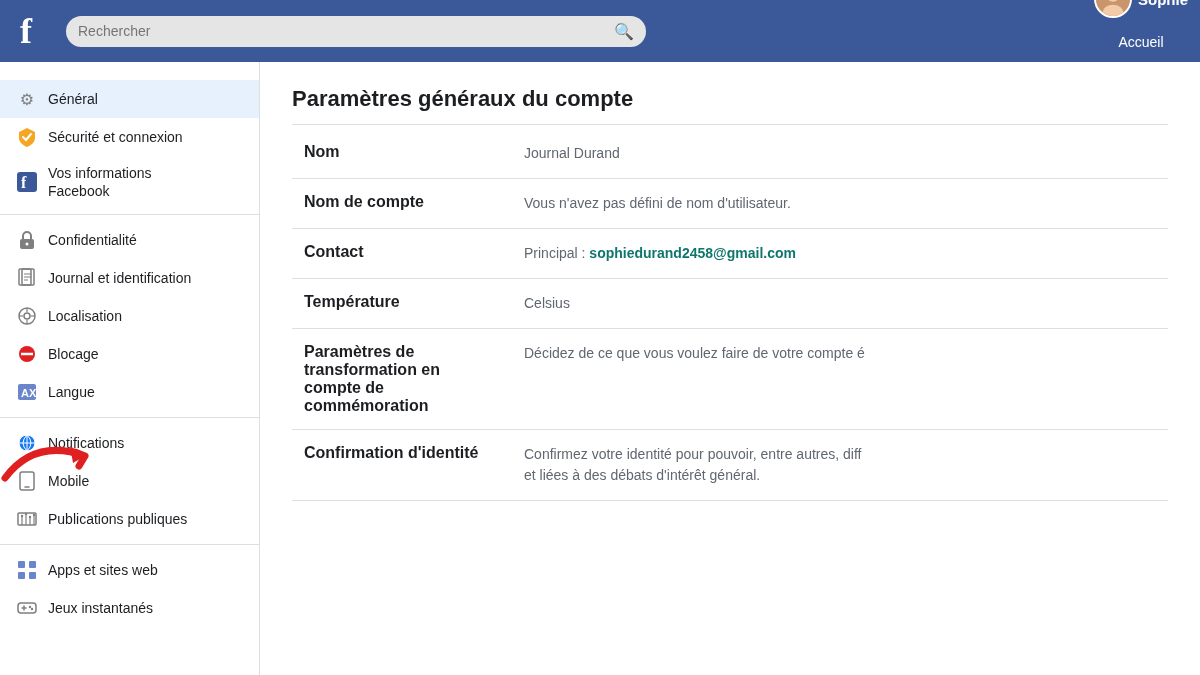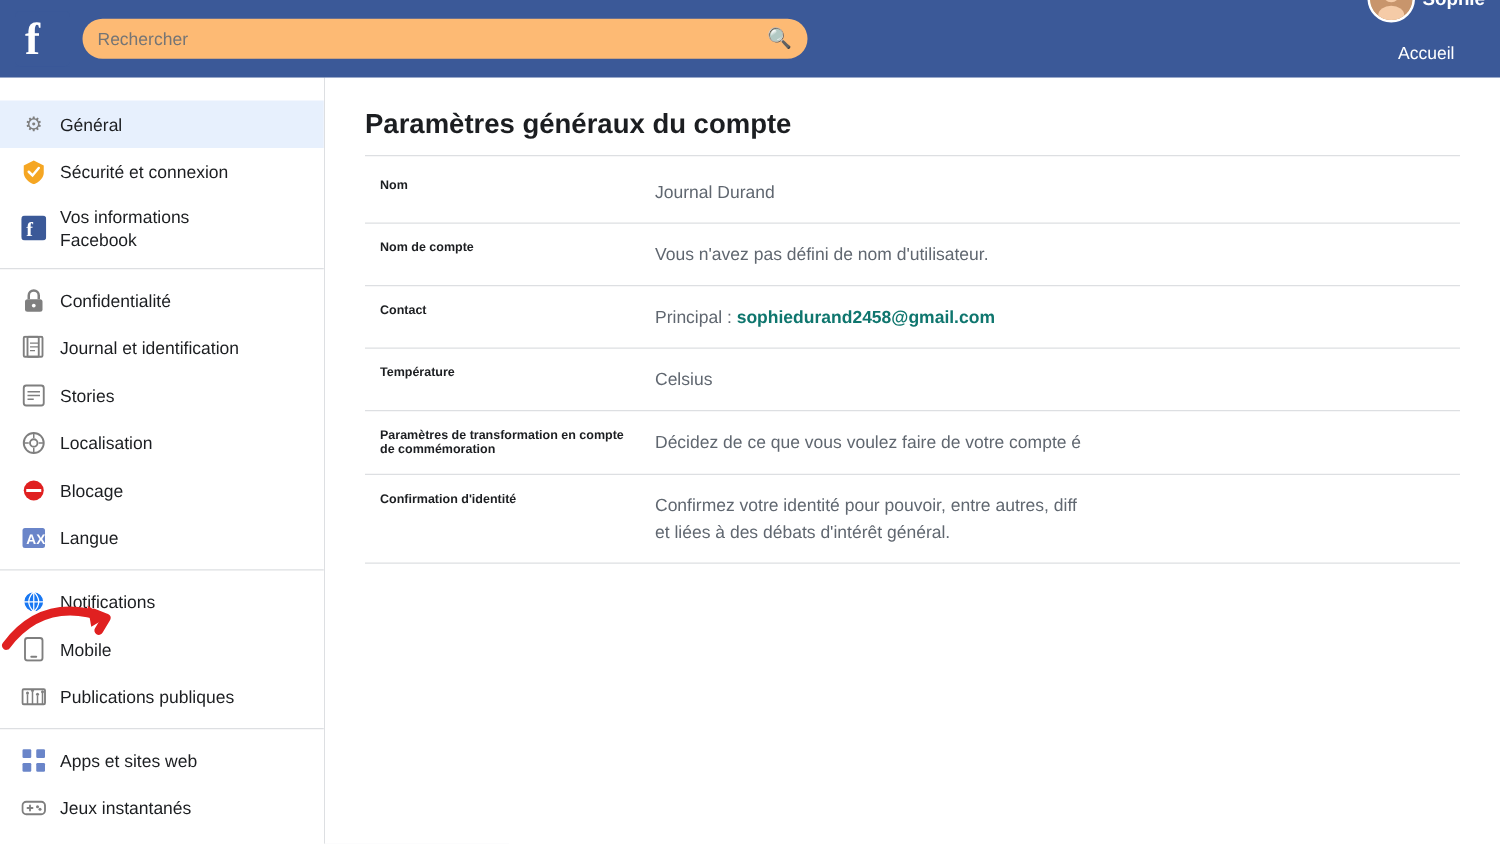--- a/index.html
+++ b/index.html
@@ -23,21 +23,21 @@
       display: flex;
       align-items: center;
       justify-content: center;
       flex-shrink: 0;
     }
     .fb-logo svg { width: 44px; height: 44px; }
 
     .search-bar {
       display: flex;
       align-items: center;
-      background: #fdba74;
+      background: #e5e5e5;
       border-radius: 20px;
       padding: 6px 12px;
       width: 580px;
       gap: 8px;
     }
     .search-bar input {
       border: none;
       outline: none;
       font-size: 14px;
       color: #1c1e21;
@@ -171,21 +171,21 @@
     .settings-row {
       border-bottom: 1px solid #dddfe2;
     }
     .settings-row td {
       padding: 14px 12px;
       vertical-align: top;
     }
     .settings-row td:first-child {
       width: 220px;
       font-weight: 700;
-      font-size: 10px;
+      font-size: 16px;
       color: #1c1e21;
     }
     .settings-row td:last-child {
       color: #606770;
       font-size: 14px;
       line-height: 1.5;
     }
     .settings-row td:last-child strong {
       color: #0f766e;
       font-weight: 600;
@@ -269,31 +269,20 @@
             <rect x="2" y="1" width="12" height="16" rx="1" fill="none" stroke="#7f7f7f" stroke-width="1.5"></rect>
             <rect x="5" y="1" width="12" height="16" rx="1" fill="none" stroke="#7f7f7f" stroke-width="1.5"></rect>
             <line x1="7" y1="6" x2="14" y2="6" stroke="#7f7f7f" stroke-width="1"></line>
             <line x1="7" y1="9" x2="14" y2="9" stroke="#7f7f7f" stroke-width="1"></line>
             <line x1="7" y1="12" x2="11" y2="12" stroke="#7f7f7f" stroke-width="1"></line>
           </svg>
         </span>
         <span class="item-label">Journal et identification</span>
       </div>
       <div class="sidebar-item">
-        <span class="item-icon icon-stories">
-          <svg width="20" height="20" viewBox="0 0 20 20">
-            <rect x="2" y="2" width="16" height="16" rx="2" fill="none" stroke="#7f7f7f" stroke-width="1.5"></rect>
-            <line x1="5" y1="7" x2="15" y2="7" stroke="#7f7f7f" stroke-width="1.2"></line>
-            <line x1="5" y1="10" x2="15" y2="10" stroke="#7f7f7f" stroke-width="1.2"></line>
-            <line x1="5" y1="13" x2="10" y2="13" stroke="#7f7f7f" stroke-width="1.2"></line>
-          </svg>
-        </span>
-        <span class="item-label">Stories</span>
-      </div>
-      <div class="sidebar-item">
         <span class="item-icon icon-location">
           <svg width="20" height="20" viewBox="0 0 20 20">
             <circle cx="10" cy="10" r="8" fill="none" stroke="#7f7f7f" stroke-width="1.5"></circle>
             <circle cx="10" cy="10" r="3" fill="none" stroke="#7f7f7f" stroke-width="1.5"></circle>
             <line x1="10" y1="2" x2="10" y2="6" stroke="#7f7f7f" stroke-width="1.2"></line>
             <line x1="10" y1="14" x2="10" y2="18" stroke="#7f7f7f" stroke-width="1.2"></line>
             <line x1="2" y1="10" x2="6" y2="10" stroke="#7f7f7f" stroke-width="1.2"></line>
             <line x1="14" y1="10" x2="18" y2="10" stroke="#7f7f7f" stroke-width="1.2"></line>
           </svg>
         </span>

